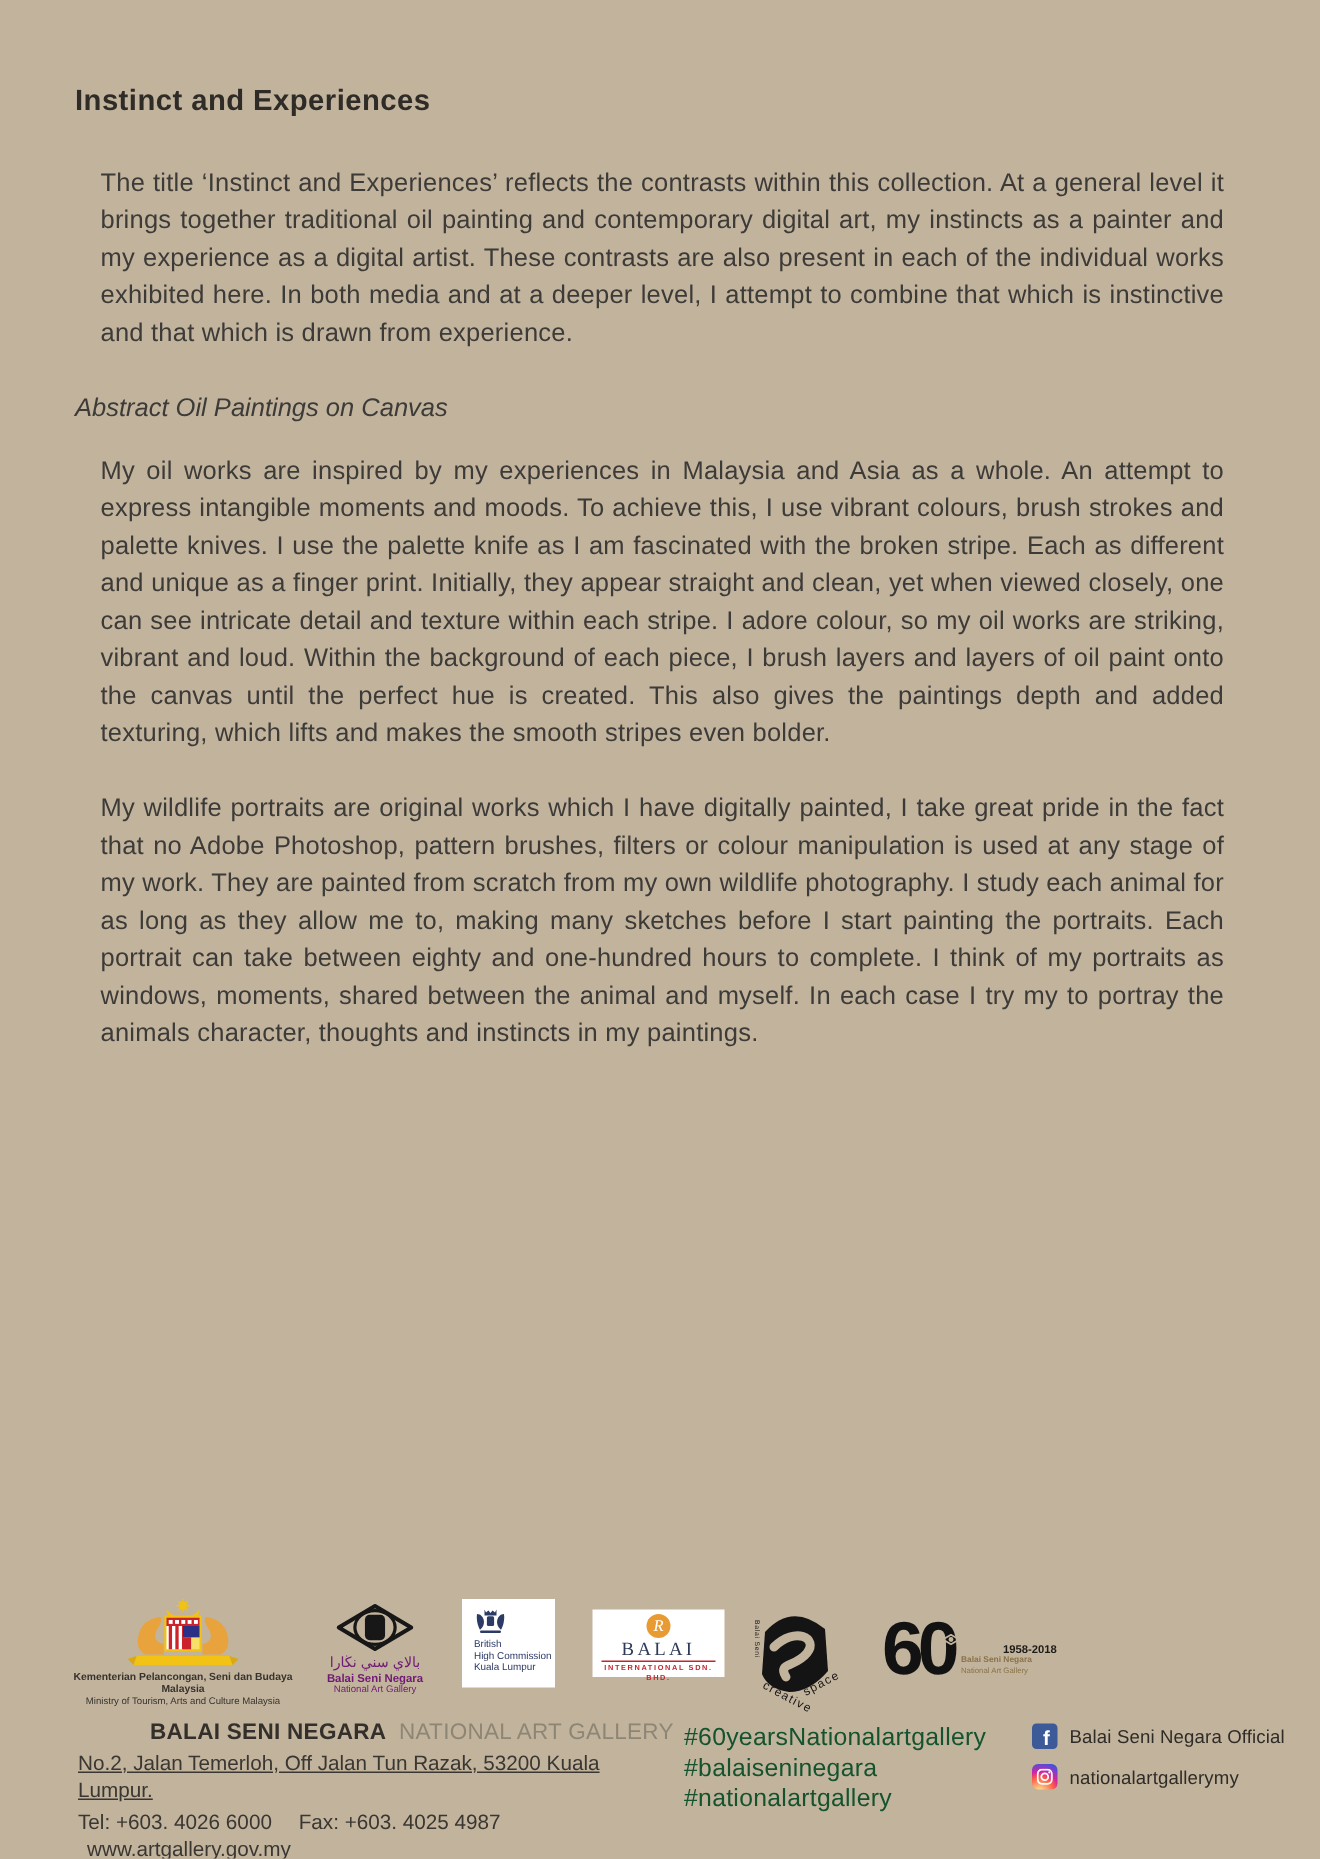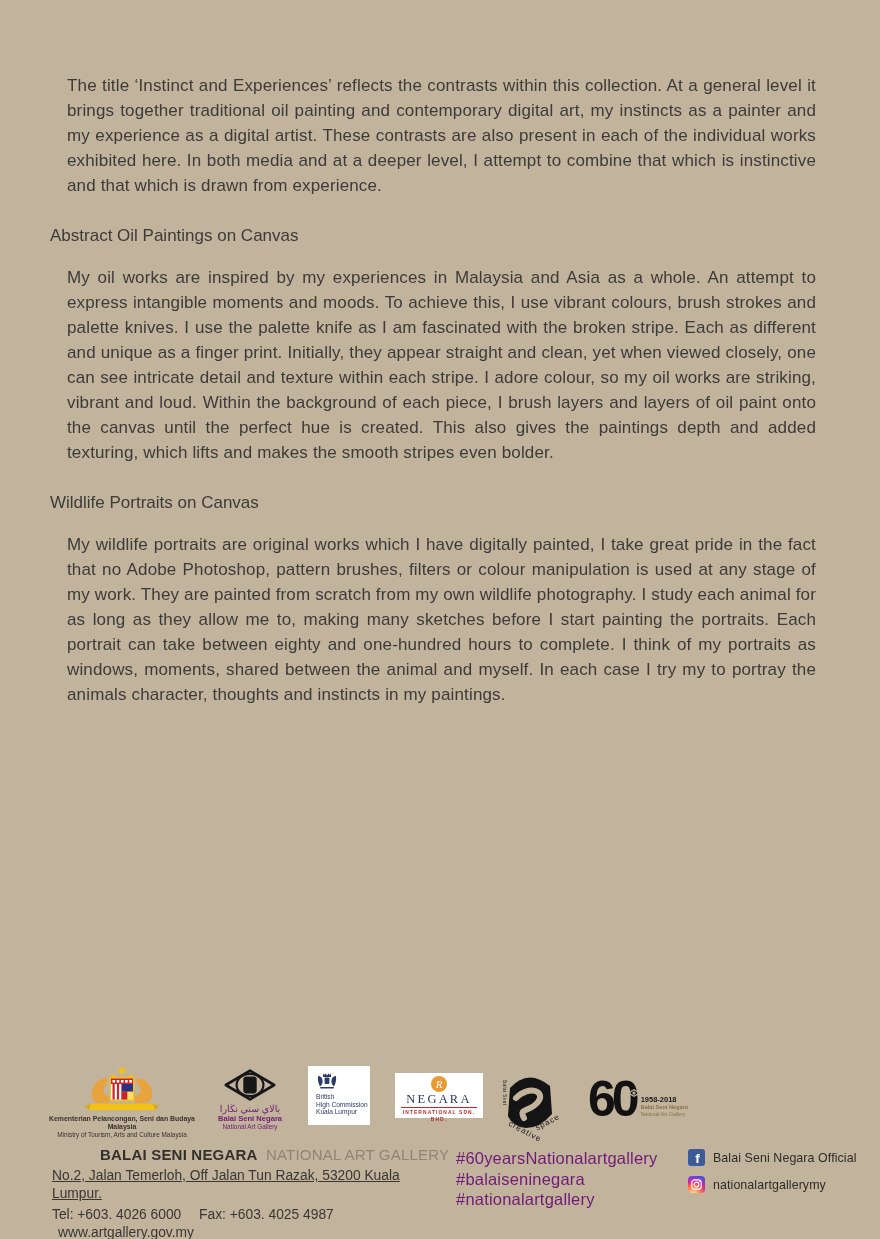--- a/index.html
+++ b/index.html
@@ -15,21 +15,21 @@
   .article h1{
     font-size:19.5px;font-weight:bold;letter-spacing:.3px;
     margin:0 0 30px;color:#2F2C28;
   }
   .article p{
     margin:17px;font-size:17px;line-height:25px;letter-spacing:.15px;
     text-align:justify;color:#3D3B38;
   }
   .section{margin-top:25px;}
   .section h2{
-    font-size:17px;font-weight:normal;
+    font-size:17px;font-style:italic;font-weight:normal;
     line-height:25px;margin:0;color:#3D3B38;
   }
 
   
   .ministry{position:absolute;left:46px;top:1066px;width:152px;text-align:center;}
   .ministry svg{display:block;margin:0 auto 3px;}
   .ministry .cap1{font-size:6.9px;font-weight:bold;line-height:8px;color:#37332D;}
   .ministry .cap2{font-size:6.4px;line-height:8px;color:#37332D;}
 
   .bsn{position:absolute;left:215px;top:1068px;width:70px;text-align:center;color:#701a75;}
@@ -53,64 +53,64 @@
 
   .cspace{position:absolute;left:500px;top:1076px;width:62px;height:64px;}
   .cspace .w1{position:absolute;left:7px;bottom:13px;font-size:8px;color:#161616;transform:rotate(28deg);transform-origin:left bottom;letter-spacing:1px;}
   .cspace .w2{position:absolute;right:1px;bottom:20px;font-size:8px;color:#161616;transform:rotate(-28deg);transform-origin:right bottom;letter-spacing:1px;}
   .cspace .side{position:absolute;left:2px;top:4px;font-size:4.5px;color:#161616;writing-mode:vertical-rl;letter-spacing:.5px;}
 
   .sixty{position:absolute;left:588px;top:1077px;display:flex;align-items:center;}
   .sixty .num{font-size:50px;line-height:44px;font-weight:800;letter-spacing:-4px;color:#121212;position:relative;}
   .sixty .eye{position:absolute;left:40px;top:12px;}
   .sixty .col{margin-left:5px;padding-top:15px;}
-  .sixty .years{font-size:7.5px;font-weight:bold;color:#1E1C18;line-height:9px;}
+  .sixty .years{font-size:7.5px;font-weight:bold;color:#1E1C18;line-height:9px;margin-left:28px;}
   .sixty .nm{font-size:5.6px;font-weight:bold;color:#8A7347;line-height:7px;}
   .sixty .sub{font-size:5.2px;color:#8A7347;line-height:7px;}
 
   
   .addr{position:absolute;left:52px;top:1146px;width:400px;}
   .addr .l1{font-size:15px;line-height:18px;letter-spacing:.2px;margin-left:48px;}
   .addr .l1 .b{font-weight:bold;color:#33302B;}
   .addr .l1 .lt{color:#8E8674;margin-left:4px;}
   .addr .l2{font-size:13.8px;line-height:18px;margin-top:3px;color:#3A3732;text-decoration:underline;}
   .addr .l3{font-size:13.8px;line-height:18px;margin-top:3px;color:#3A3732;}
   .addr .l3 .fax{margin-left:14px;margin-top:12px;}
   .addr .l3 .web{margin-left:6px;}
 
   .tags{position:absolute;left:456px;top:1148px;}
-  .tags div{font-size:16.5px;line-height:20.5px;color:#701a75;letter-spacing:.2px;}
+  .tags div{font-size:16.5px;line-height:20.5px;color:#14532d;letter-spacing:.2px;}
 
   .social{position:absolute;left:688px;top:1149px;}
   .social .row{display:flex;align-items:center;margin-bottom:10px;}
   .fb-icon{
     width:17px;height:17px;border-radius:3px;background:#3D5A98;
     color:#fff;font-weight:bold;font-size:13.5px;line-height:19px;
     text-align:center;overflow:hidden;text-indent:2px;
   }
   .ig-icon{
     width:17px;height:17px;border-radius:4px;
     background:radial-gradient(circle at 30% 110%, #FDF497 0%, #FD5949 45%, #D6249F 60%, #285AEB 95%);
     display:flex;align-items:center;justify-content:center;
   }
   .social .lbl{margin-left:8px;font-size:12.4px;color:#2F2C27;letter-spacing:.1px;}
 </style>
 </head>
 <body>
 
 <main class="article">
+  <h1>Instinct and Experiences</h1>
   <p>The title ‘Instinct and Experiences’ reflects the contrasts within this collection. At a general level it brings together traditional oil painting and contemporary digital art, my instincts as a painter and my experience as a digital artist. These contrasts are also present in each of the individual works exhibited here. In both media and at a deeper level, I attempt to combine that which is instinctive and that which is drawn from experience.</p>
 
   <div class="section">
     <h2>Abstract Oil Paintings on Canvas</h2>
     <p>My oil works are inspired by my experiences in Malaysia and Asia as a whole. An attempt to express intangible moments and moods. To achieve this, I use vibrant colours, brush strokes and palette knives. I use the palette knife as I am fascinated with the broken stripe. Each as different and unique as a finger print. Initially, they appear straight and clean, yet when viewed closely, one can see intricate detail and texture within each stripe. I adore colour, so my oil works are striking, vibrant and loud. Within the background of each piece, I brush layers and layers of oil paint onto the canvas until the perfect hue is created. This also gives the paintings depth and added texturing, which lifts and makes the smooth stripes even bolder.</p>
   </div>
 
   <div class="section">
-    <h2>Wildlife Portraits on Canvas</h2>
     <p>My wildlife portraits are original works which I have digitally painted, I take great pride in the fact that no Adobe Photoshop, pattern brushes, filters or colour manipulation is used at any stage of my work. They are painted from scratch from my own wildlife photography. I study each animal for as long as they allow me to, making many sketches before I start painting the portraits. Each portrait can take between eighty and one-hundred hours to complete. I think of my portraits as windows, moments, shared between the animal and myself. In each case I try my to portray the animals character, thoughts and instincts in my paintings.</p>
   </div>
 </main>
 
 <div class="ministry">
   <svg width="78" height="46" viewBox="0 0 78 46">
 
     <circle cx="39" cy="4.5" r="2.6" fill="#F2C215"></circle>
     <g stroke="#F2C215" stroke-width="1">
       <line x1="39" y1="0.2" x2="39" y2="8.8"></line>
@@ -172,21 +172,21 @@
       <rect x="4" y="16" width="14" height="1.6" rx="0.8"></rect>
     </g>
   </svg>
   <div class="t">British</div>
   <div class="t">High Commission</div>
   <div class="t">Kuala Lumpur</div>
 </div>
 
 <div class="romona">
   <div class="ball">R</div>
-  <div class="nm">NEGARA</div>
+  <div class="nm">BALAI</div>
   <div class="sub">INTERNATIONAL SDN. BHD.</div>
 </div>
 
 <div class="cspace">
   <svg width="58" height="56" viewBox="0 0 58 56">
     <path d="M10,12 Q28,-8 50,10 L52,38 Q40,52 26,52 Q12,50 8,40 Z" fill="#141414"></path>
     <path d="M16,22 C30,8 46,16 38,26 C30,36 18,32 24,42" fill="none" stroke="#C2B39D" stroke-width="6" stroke-linecap="round"></path>
   </svg>
   <span class="side">Balai Seni</span>
   <span class="w1">creative</span>

